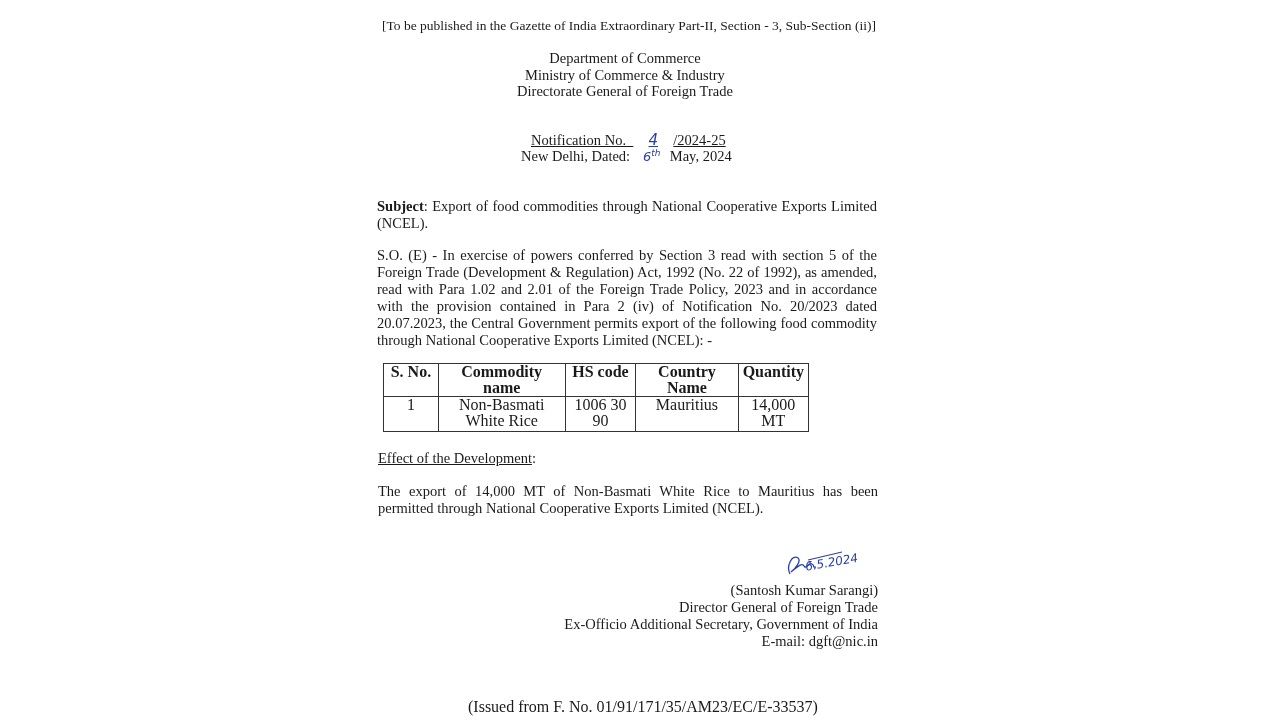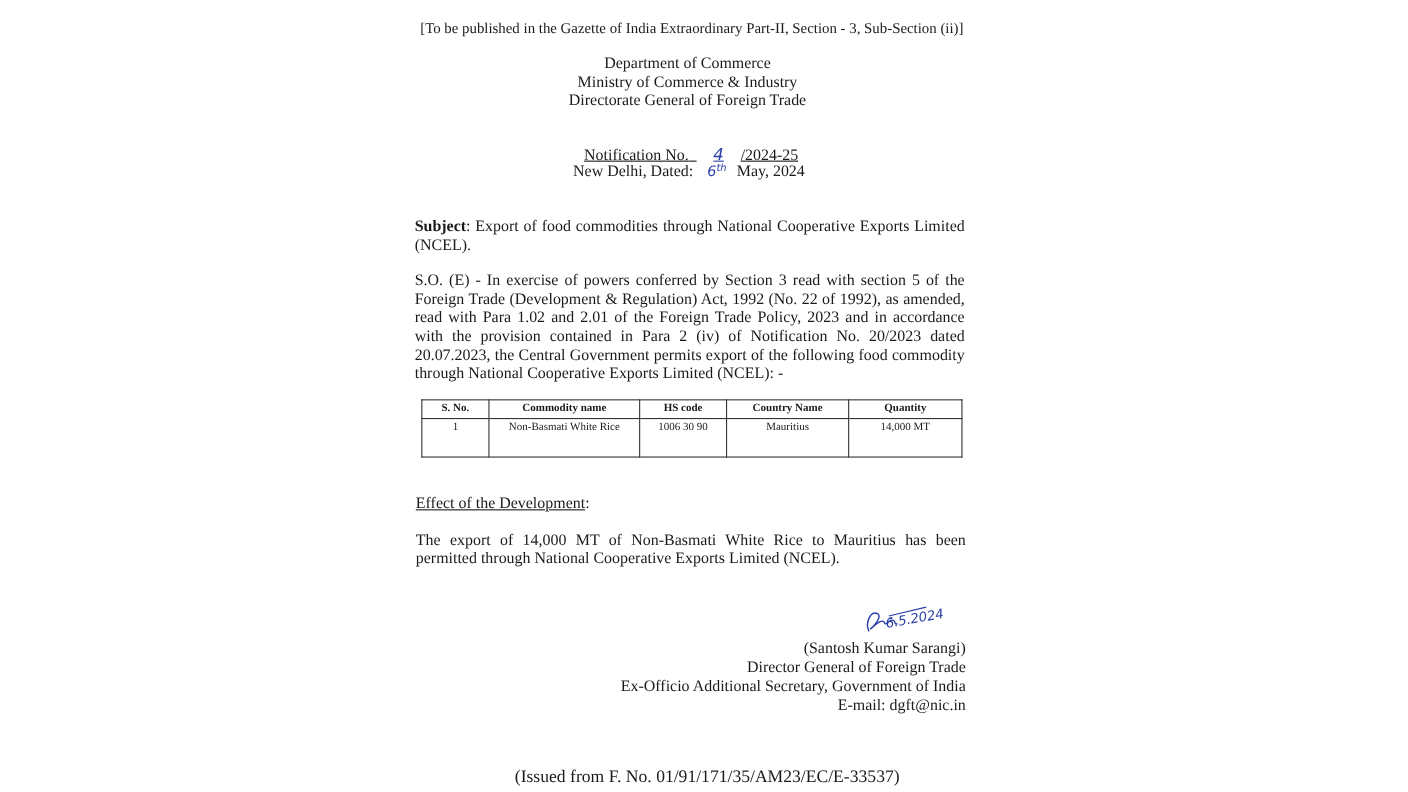--- a/index.html
+++ b/index.html
@@ -16,21 +16,21 @@
   .hand { font-family: "DejaVu Sans", sans-serif; color: #2b3fa8; font-style: italic; }
   .notif-num-hand { display: inline-block; width: 40px; text-align: center; text-decoration: underline; font-size: 15px; }
   .date-line { left: 521px; top: 148px; font-size: 14.5px; }
   .date-hand { display: inline-block; width: 36px; text-align: center; font-size: 13px; }
   .date-hand sup { font-size: 9px; }
   .justify { text-align: justify; text-align-last: left; white-space: normal; }
   .subject { left: 377px; top: 198px; width: 500px; font-size: 14.5px; line-height: 17px; }
   .subject b { font-weight: bold; }
   .para { left: 377px; top: 247px; width: 500px; font-size: 14.5px; line-height: 16.9px; }
   table.comm {
-    position: absolute; left: 383px; top: 363px; width: 492px; border-collapse: collapse; font-size: 10px;
+    position: absolute; left: 383px; top: 363px; width: 426px; border-collapse: collapse; font-size: 16px;
   }
   table.comm th, table.comm td {
     border: 1.5px solid #333; padding: 0 4px; text-align: center; vertical-align: top; line-height: 16px;
   }
   table.comm th { font-weight: bold; height: 16px; }
   table.comm td { height: 34px; }
   .effect-title { left: 378px; top: 450px; font-size: 14.5px; text-decoration: underline; }
   .effect-colon { text-decoration: none; display: inline-block; }
   .effect-text { left: 378px; top: 483px; width: 500px; font-size: 14.5px; line-height: 17px; }
   .signature { left: 782px; top: 548px; width: 95px; height: 36px; }

